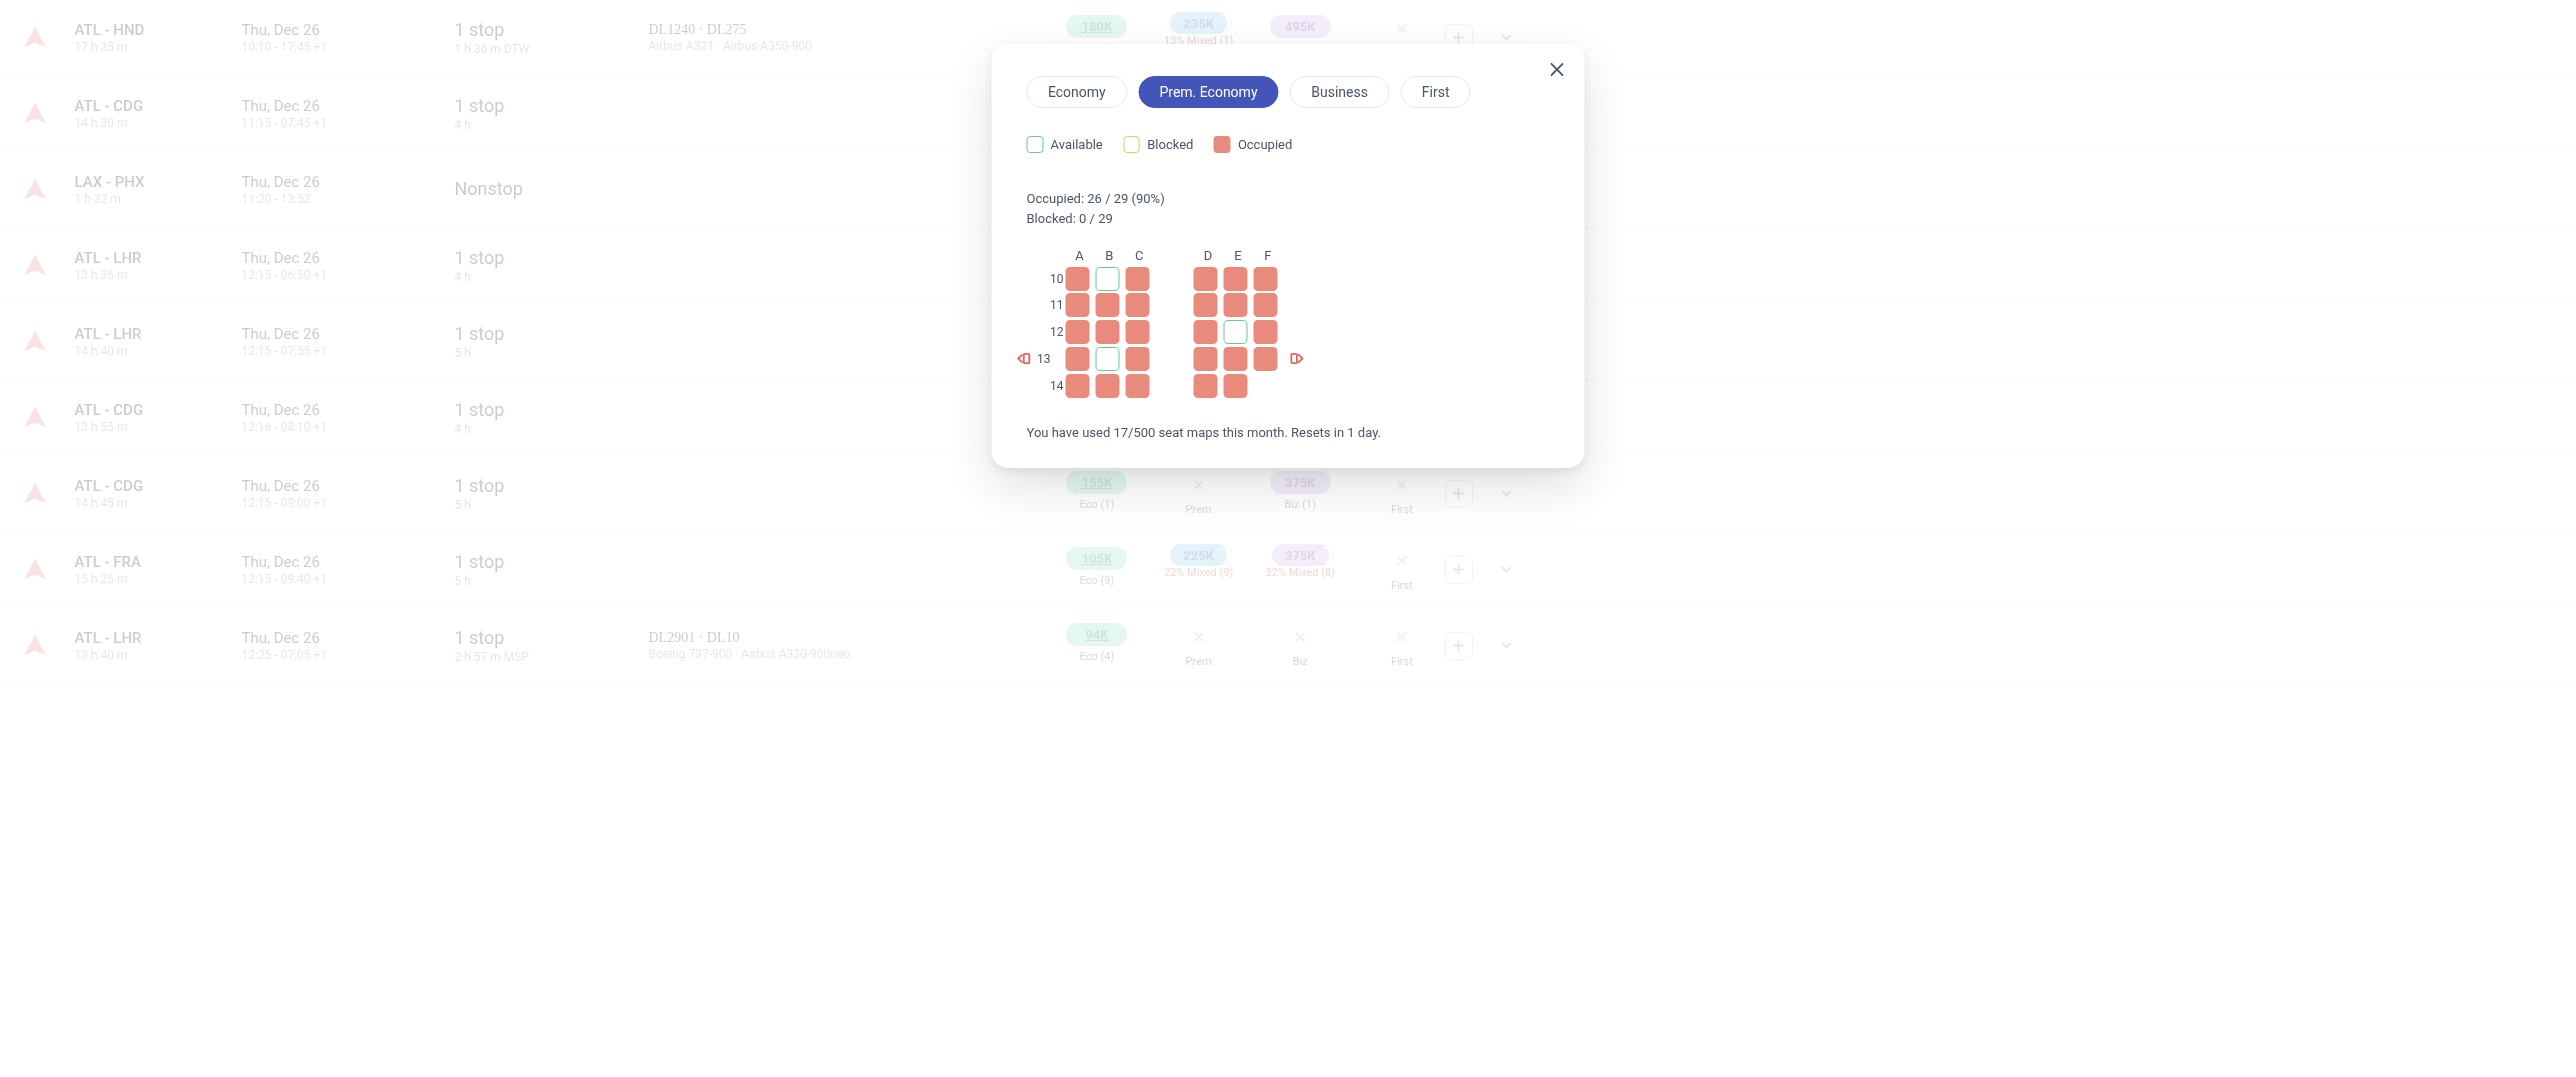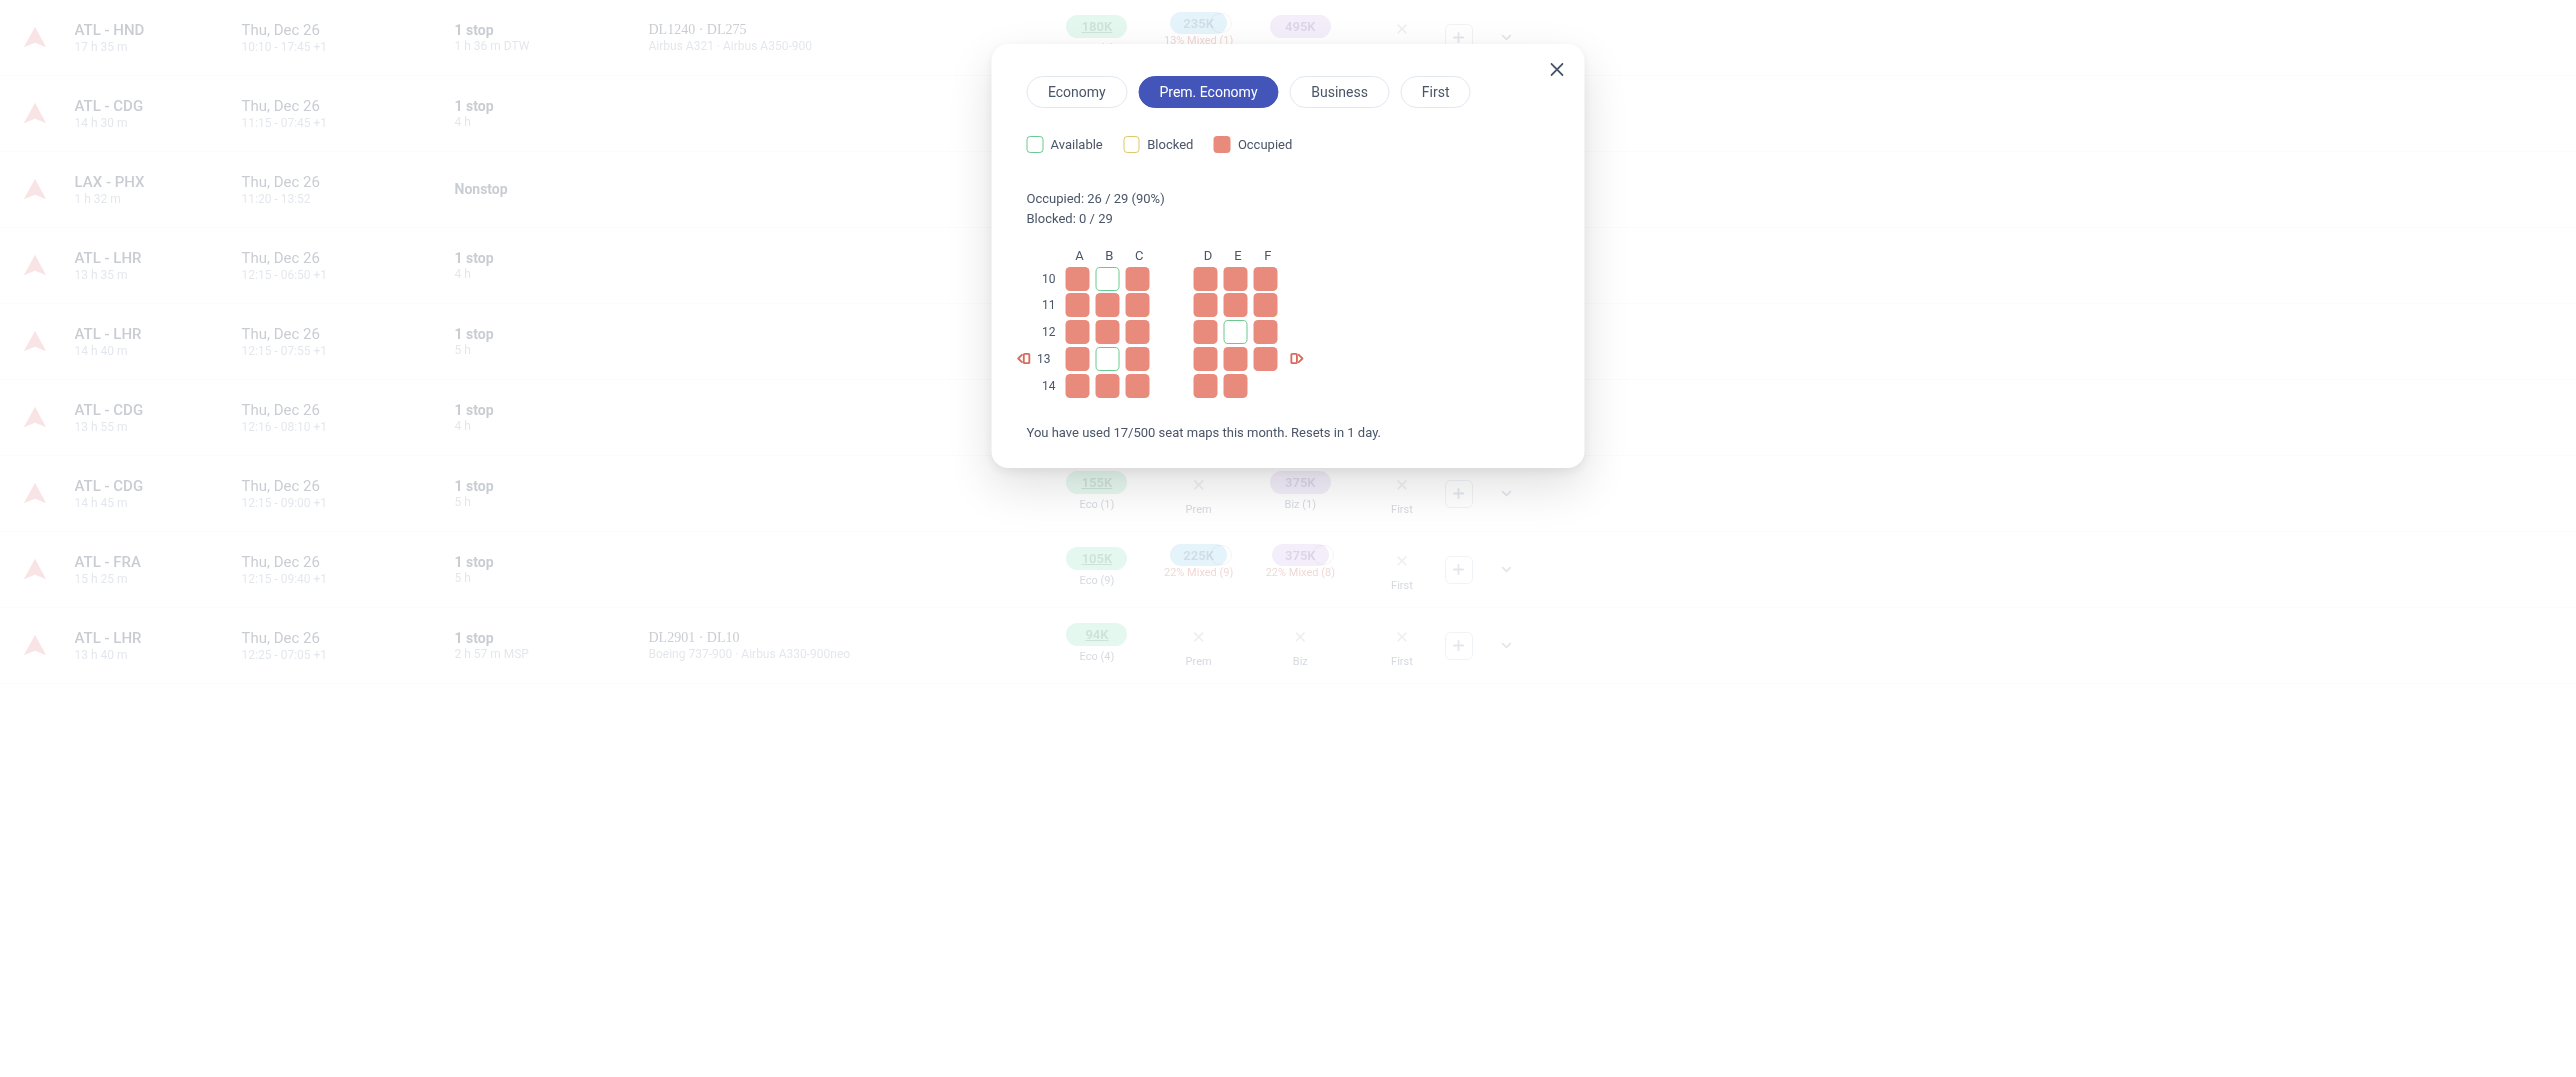--- a/index.html
+++ b/index.html
@@ -48,21 +48,21 @@
   }
   .airline-logo {
     width: 33px; height: 33px;
     display: flex; align-items: center; justify-content: center;
   }
   .airline-logo svg { width: 30px; height: 26px; }
   .col-route .route { font-size: 15px; font-weight: 500; color: var(--text-dark); }
   .col-route .dur   { font-size: 12px; color: var(--text-light); margin-top: 1.9px; }
   .col-date .date   { font-size: 15px; font-weight: 400; color: var(--text-dark); }
   .col-date .times  { font-size: 12px; color: var(--text-light); margin-top: 1.9px; }
-  .col-stops .stops { font-size: 14px; color: var(--text-dark); font-weight: bold; }
+  .col-stops .stops { font-size: 18px; color: var(--text-dark); }
   .col-stops .layover { font-size: 12px; color: var(--text-light); margin-top: 1.9px; }
   .col-flights .flights  { font-size: 14px; color: var(--text-dark); font-family: Liberation Serif, serif; }
   .col-flights .aircraft { font-size: 12px; color: var(--text-light); margin-top: 1.9px; }
 
   .col-prices {
     display: flex;
     gap: 16.7px;
     justify-content: flex-end;
   }
   .price-cell {
@@ -200,21 +200,21 @@
     text-align: center;
     margin-bottom: 3.7px;
   }
   .seat-row {
     display: grid;
     grid-template-columns: 37px repeat(3,28px) 37px repeat(3,28px) 26px;
     gap: 1.9px;
     align-items: center;
     margin-bottom: 2.8px;
   }
-  .seat-row .rownum { font-size: 12px; color: var(--text-dark); text-align: right; padding-right: 8px; }
+  .seat-row .rownum { font-size: 12px; color: var(--text-dark); text-align: right; padding-right: 0; }
   .seat {
     width: 24px; height: 24px;
     border-radius: 4.6px;
   }
   .seat.occupied  { background: var(--seat-occupied); }
   .seat.available { background: #fff; border: 1.9px solid var(--seat-available-border); }
   .aisle { }
   .exit-icon { color: var(--exit-red); font-size: 15px; display: flex; align-items: center; justify-content: center; }
   .exit-icon.left  { padding-right: 1.9px; }
   .exit-icon.right { padding-left: 1.9px; }

